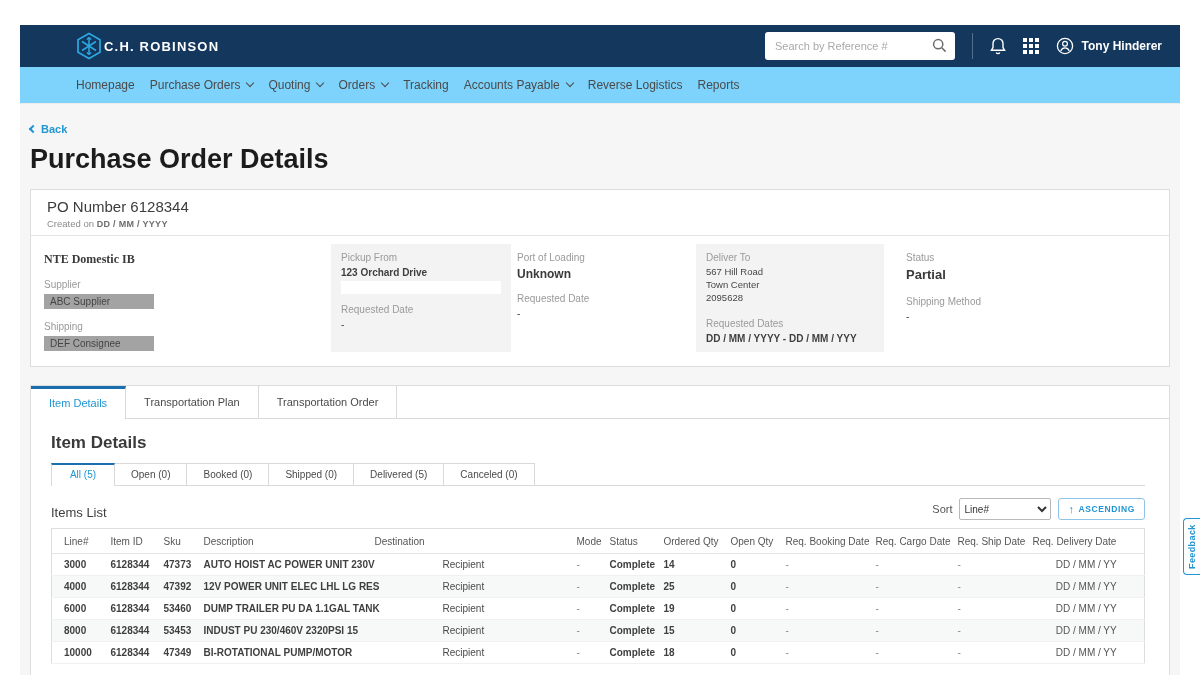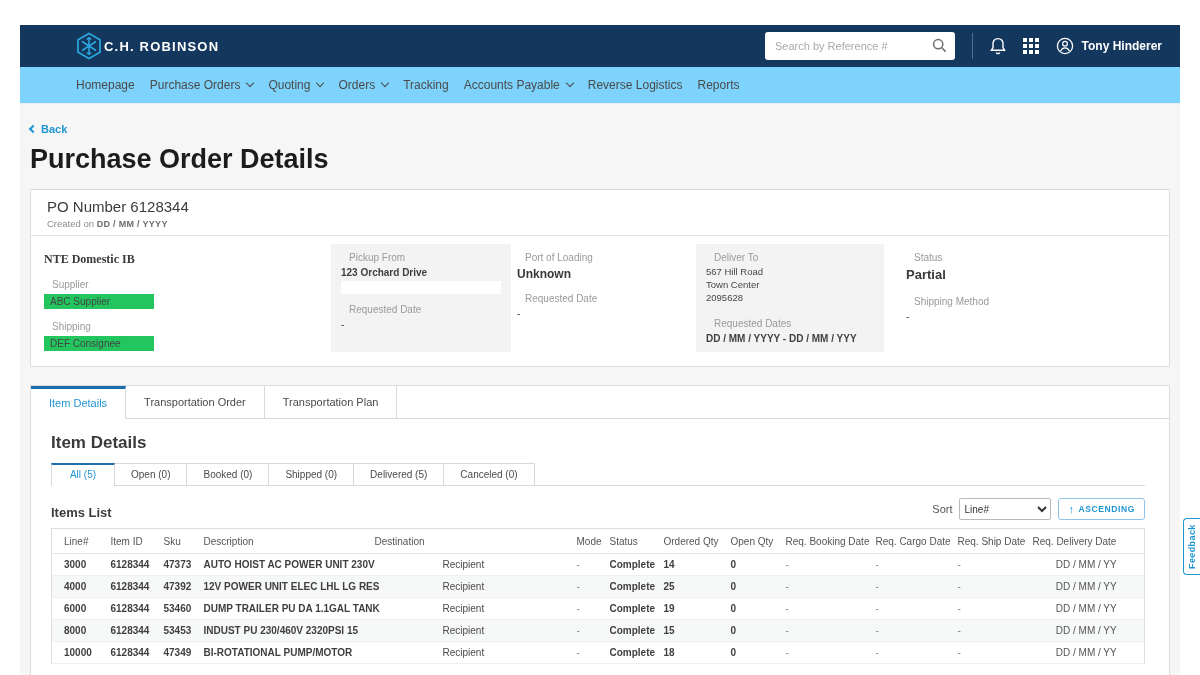--- a/index.html
+++ b/index.html
@@ -46,26 +46,26 @@
   h1 { font-size:27px; font-weight:bold; color:#1c1c1c; margin:8px 0 14px; }
 
   .card { background:#fff; border:1px solid #ddd; }
 
   
   .po-head { padding:8px 16px 6px; border-bottom:1px solid #e4e4e4; }
   .po-number { font-size:15px; color:#3c3c3c; }
   .po-created { font-size:9.5px; color:#8b8b8b; margin-top:3px; }
   .po-created b { color:#6d6d6d; font-size:9px; letter-spacing:0.3px; }
   .po-cols { display:flex; padding:8px 13px 14px; }
-  .lbl { font-size:10px; color:#9a9a9a;margin-left:8px; }
+  .lbl { font-size:10px; color:#9a9a9a; }
   .val { font-size:10px; color:#3f3f3f; }
   .col1 { width:287px; }
   .col1 .order-type { font-size:12px; font-weight:bold; color:#3a3a3a; margin-top:8px;font-family:Liberation Serif, serif; }
   .col1 .lbl { margin-top:12px; }
-  .val-bar { margin-top:4px; background:#22c55e; padding:2px 6px; width:110px;
+  .val-bar { margin-top:4px; background:#a3a3a3; padding:2px 6px; width:110px;
              font-size:10px; color:#444; }
   .gray-panel { background:#f3f3f3; padding:8px 10px; }
   .col2 { width:180px; }
   .col3 { width:185px; padding:8px 0 0 6px; }
   .col4 { width:188px; }
   .col5 { flex:1; padding:8px 0 0 22px; }
   .panel-val { font-size:10px; font-weight:bold; color:#3f3f3f; margin-top:4px; }
   .panel-strip { background:#fff; height:13px; margin-top:3px; }
   .gap10 { margin-top:10px; } .gap12 { margin-top:12px; } .gap14 { margin-top:14px; }
   .gap4 { margin-top:4px; }
@@ -89,21 +89,21 @@
   .subtabs-row { display:flex; }
   .subtab { height:23px; line-height:21px; padding:0 16px; font-size:10px; color:#4a4a4a;
             border:1px solid #d9d9d9; border-left:none; cursor:pointer; min-width:64px;
             text-align:center; }
   .subtab:first-child { border-left:1px solid #d9d9d9; }
   .subtab.active { color:#2196D3; border-top:2px solid #1B6FAE; border-bottom:none;
                    line-height:20px; }
   .subtabs-filler { flex:1; border-bottom:1px solid #d9d9d9; }
 
   .list-row { display:flex; align-items:flex-end; margin:12px 0 8px; }
-  .list-title { font-size:13px; color:#3d3d3d;font-weight:bold; }
+  .list-title { font-size:13px; color:#3d3d3d; }
   .sort-controls { margin-left:auto; display:flex; align-items:center; gap:7px; }
   .sort-lbl { font-size:11px; color:#555; }
   .sort-controls select { font-size:10px; height:22px; width:92px; border:1px solid #b9b9b9;
                           border-radius:2px; color:#333; background:#fff;
                           font-family:"Liberation Sans", sans-serif; }
   .asc-btn { display:inline-flex; align-items:center; gap:4px; border:1px solid #8FC4E8;
              color:#2196D3; background:#fff; border-radius:3px; font-size:8.5px;
              font-weight:bold; letter-spacing:0.6px; padding:0 9px; height:22px;
              cursor:pointer; font-family:"Liberation Sans", sans-serif; }
   .asc-btn .arrow { font-size:11px; font-weight:bold; }
@@ -273,22 +273,22 @@
           <div class="val gap4">-</div>
         </div>
 
       </div>
     </section>
 
     
     <section class="card card2">
       <div class="tabs-row">
         <span class="tab active">Item Details</span>
+        <span class="tab">Transportation Plan</span>
         <span class="tab">Transportation Order</span>
-        <span class="tab">Transportation Plan</span>
         <span class="tabs-filler"></span>
       </div>
 
       <div class="card2-body">
         <h2>Item Details</h2>
 
         <div class="subtabs-row">
           <span class="subtab active">All (5)</span>
           <span class="subtab">Open (0)</span>
           <span class="subtab">Booked (0)</span>

